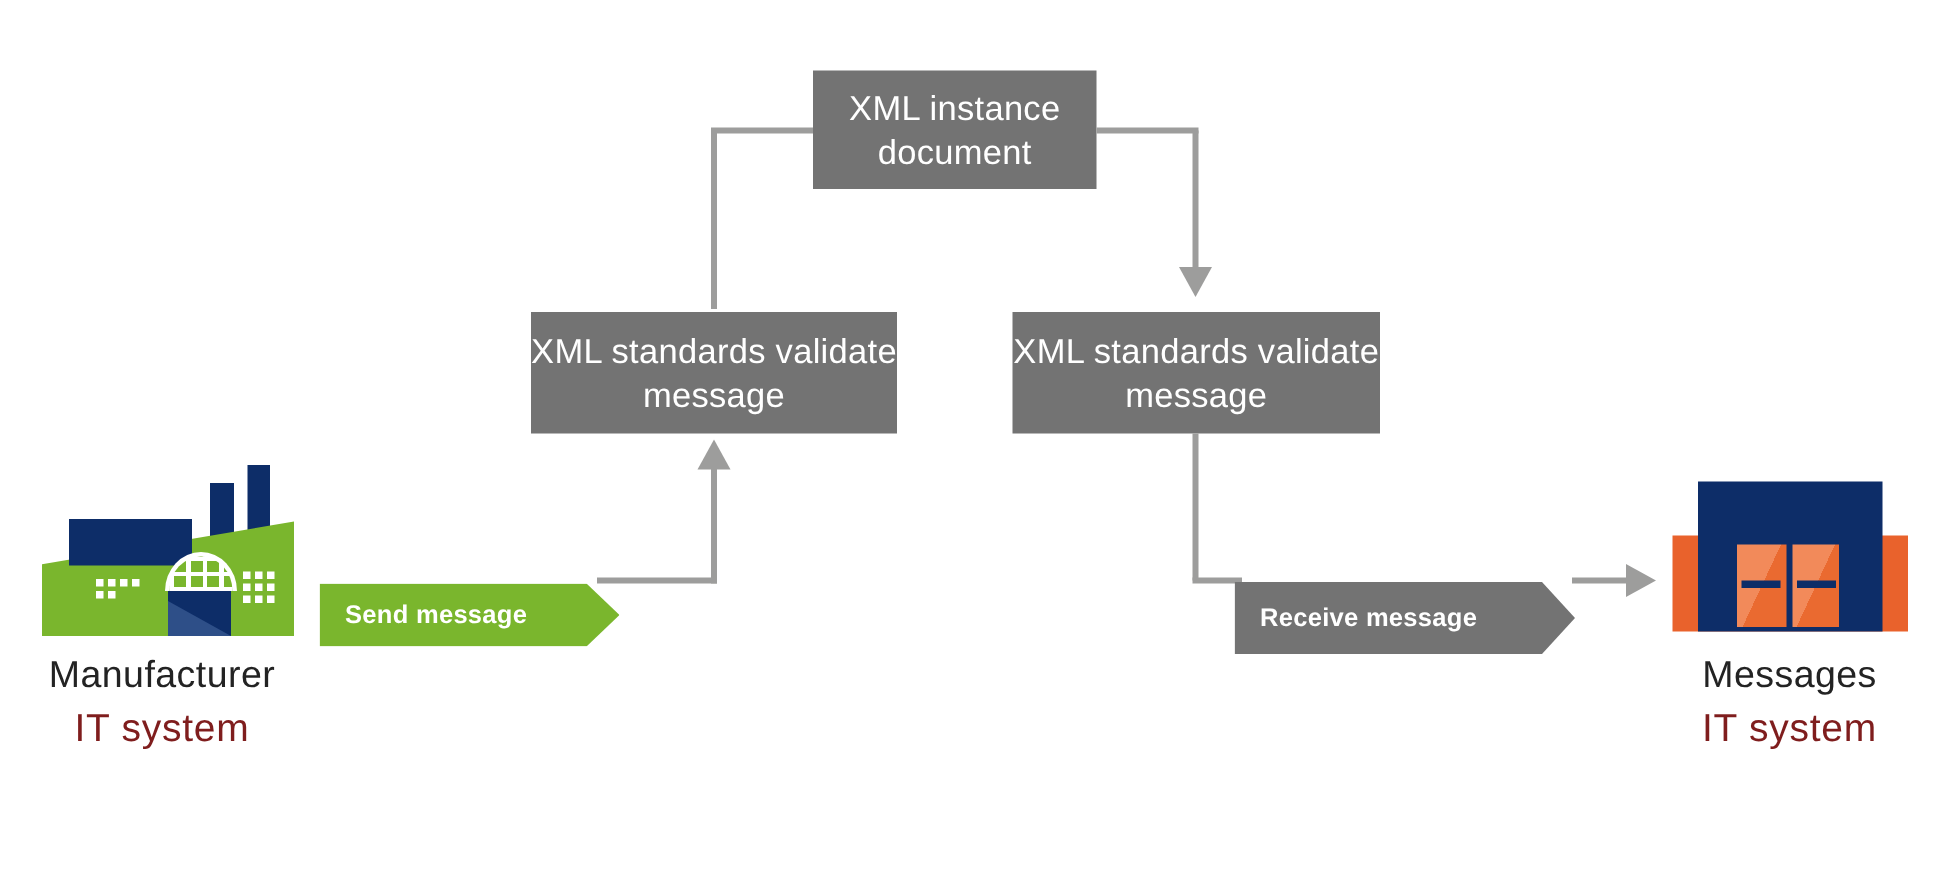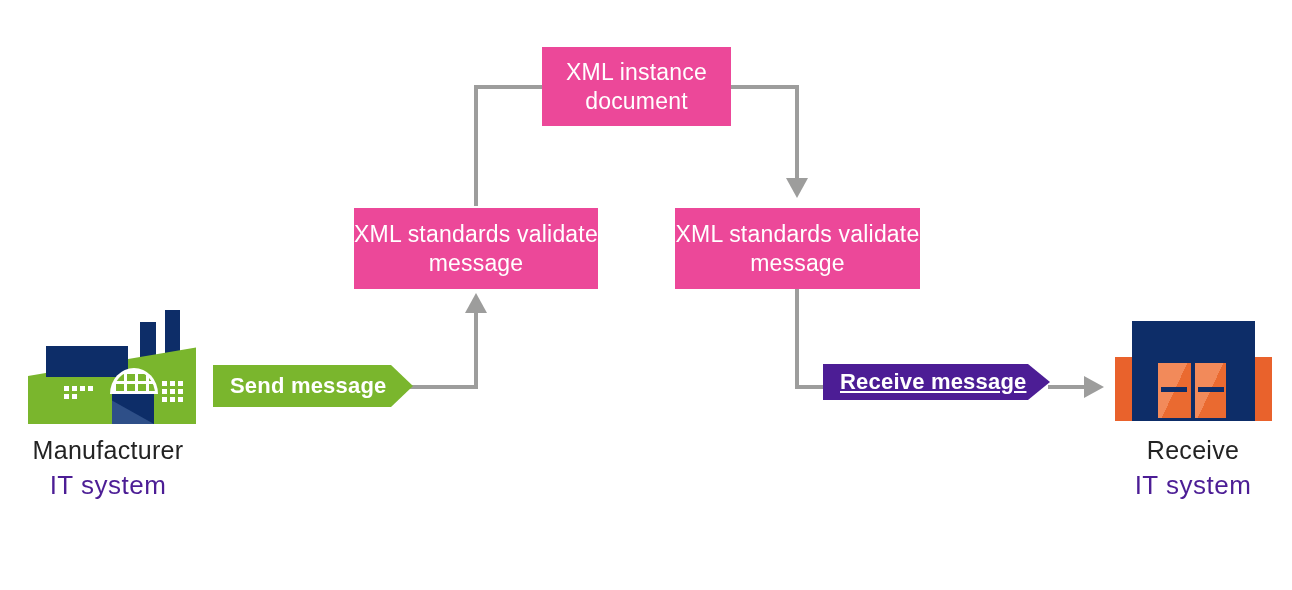--- a/index.html
+++ b/index.html
@@ -2,21 +2,21 @@
 <html><head>
 <meta charset="utf-8">
 <style>
   html,body{margin:0;padding:0;background:#ffffff;}
   .canvas{
     position:relative;width:1292px;height:590px;background:#ffffff;overflow:hidden;
     font-family:"Liberation Sans",sans-serif;
   }
   
   .node{
-    position:absolute;background:#ec4899;color:#ffffff;
+    position:absolute;background:#737373;color:#ffffff;
     display:flex;align-items:center;justify-content:center;text-align:center;
     font-size:23px;line-height:29px;font-weight:500;letter-spacing:.2px;
   }
   .node-instance{left:542px;top:47px;width:189px;height:79px;}
   .node-validate-left{left:354px;top:208px;width:244px;height:81px;}
   .node-validate-right{left:675px;top:208px;width:245px;height:81px;}
   
   .seg{position:absolute;background:#9d9d9c;}
   .seg-send-h   {left:398px;top:385px;width:80px;height:4px;}
   .seg-send-v   {left:474px;top:312px;width:4px;height:77px;}
@@ -26,26 +26,27 @@
   .seg-right-v  {left:795px;top:87px;width:4px;height:93px;}
   .seg-down-v   {left:795px;top:289px;width:4px;height:98px;}
   .seg-down-h   {left:795px;top:385px;width:33px;height:4px;}
   .seg-recv-h   {left:1048px;top:385px;width:38px;height:4px;}
   .arrow{position:absolute;width:0;height:0;background:none;}
   .arrow-up{left:465px;top:293px;border-left:11px solid transparent;border-right:11px solid transparent;border-bottom:20px solid #9d9d9c;}
   .arrow-down{left:786px;top:178px;border-left:11px solid transparent;border-right:11px solid transparent;border-top:20px solid #9d9d9c;}
   .arrow-right{left:1084px;top:376px;border-top:11px solid transparent;border-bottom:11px solid transparent;border-left:20px solid #9d9d9c;}
   
   .banner{
-    position:absolute;color:#ffffff;font-size:22px;font-weight:700;letter-spacing:.2px;
+    position:absolute;color:#ffffff;font-size:17px;font-weight:700;letter-spacing:.2px;
     display:flex;align-items:center;padding-left:17px;box-sizing:border-box;
     clip-path:polygon(0 0,calc(100% - 22px) 0,100% 50%,calc(100% - 22px) 100%,0 100%);
+    margin-top:24px;
   }
   .banner-send{left:213px;top:365px;width:200px;height:42px;background:#7ab62d;}
-  .banner-receive{left:823px;top:364px;width:227px;height:36px;background:#4c1d95;text-decoration:underline;}
+  .banner-receive{left:823px;top:364px;width:227px;height:48px;background:#737373;}
   
   .factory{position:absolute;left:28px;top:310px;width:168px;height:114px;}
   .factory *{position:absolute;}
   .f-chimney1{left:112px;top:12px;width:16px;height:44px;background:#0d2d68;}
   .f-chimney2{left:137px;top:0;width:15px;height:54px;background:#0d2d68;}
   .f-body{left:0;top:0;width:168px;height:114px;background:#7ab62d;
     clip-path:polygon(0 58%,100% 33%,100% 100%,0 100%);}
   .f-backblock{left:18px;top:36px;width:82px;height:31px;background:#0d2d68;}
   .f-arch{
     left:82px;top:58px;width:48px;height:26px;box-sizing:border-box;
@@ -74,21 +75,21 @@
   .s-front{left:20px;top:3px;width:123px;height:100px;background:#0d2d68;}
   .s-door{top:45px;width:33px;height:55px;
     background:linear-gradient(115deg,#f28a5a 0 50%,#ea6a30 50%);}
   .s-door1{left:46px;} .s-door2{left:83px;width:31px;}
   .s-handle{left:3px;top:24px;width:26px;height:5px;background:#0d2d68;}
   
   .entity{position:absolute;width:200px;text-align:center;color:#232323;}
   .entity-manufacturer{left:8px;top:436px;}
   .entity-retailer{left:1093px;top:436px;}
   .entity .name{font-size:25px;font-weight:400;letter-spacing:.3px;}
-  .entity .system{font-size:26px;font-weight:300;margin-top:5px;letter-spacing:.5px;color:#4c1d95;}
+  .entity .system{font-size:26px;font-weight:300;margin-top:5px;letter-spacing:.5px;color:#7f1d1d;}
   
   .caption{
     position:absolute;left:0;top:533px;width:1292px;text-align:center;
     font-size:24px;color:#3c3c3b;letter-spacing:.2px;
   }
 </style>
 </head>
 <body>
 
 <div class="canvas">
@@ -152,18 +153,18 @@
     <div class="s-door s-door2">
       <div class="s-handle"></div>
     </div>
   </div>
 
   <div class="entity entity-manufacturer">
     <div class="name">Manufacturer</div>
     <div class="system">IT system</div>
   </div>
   <div class="entity entity-retailer">
-    <div class="name">Receive</div>
+    <div class="name">Messages</div>
     <div class="system">IT system</div>
   </div>
 
 
 </div>
 
 </body></html>

